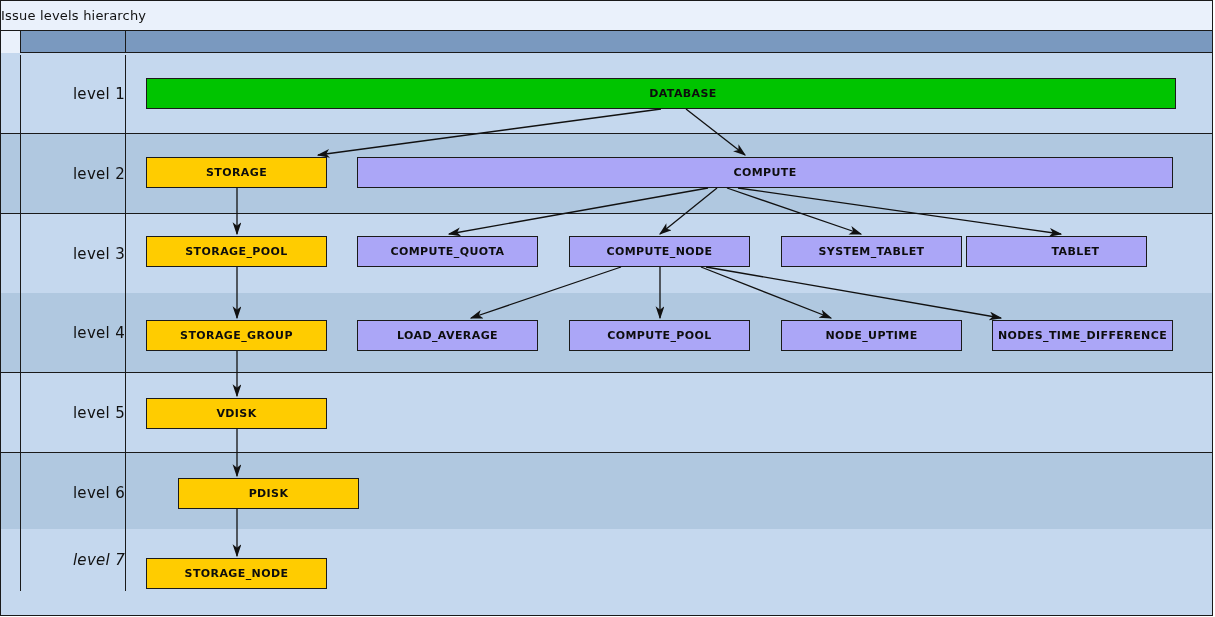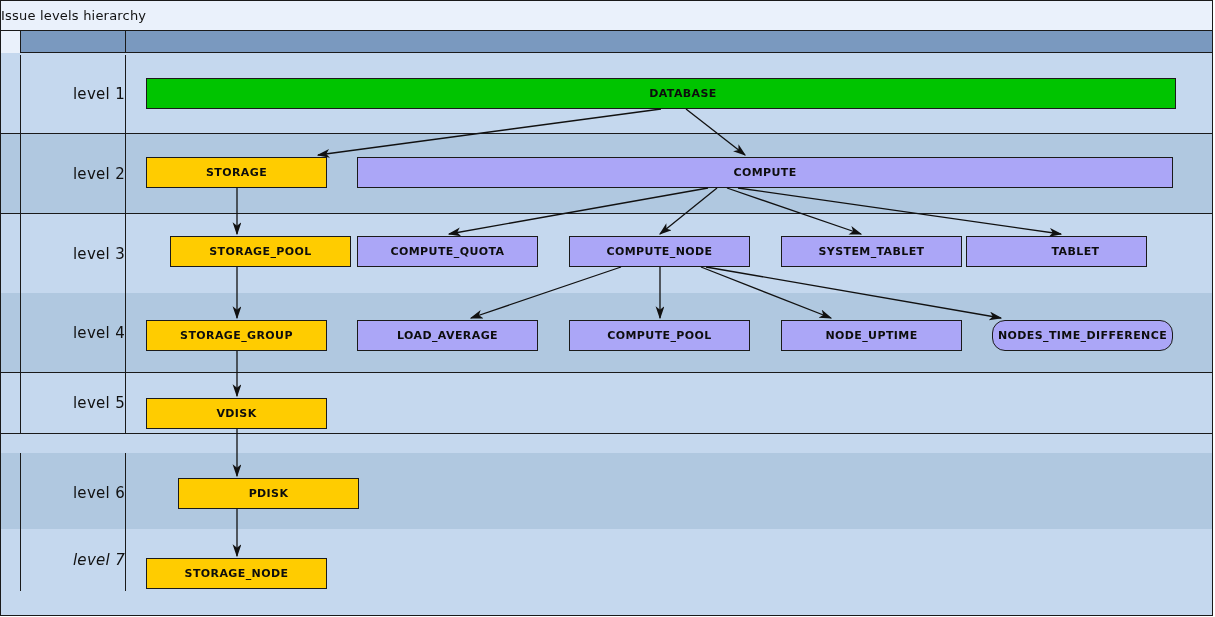--- a/index.html
+++ b/index.html
@@ -174,21 +174,21 @@
           <div class="row-label-cell">
             <span class="row-label-text">level 3</span>
           </div>
         </div>
         <div class="level-row row-even" style="top: 262px; height: 80px;">
           <div class="row-gutter"></div>
           <div class="row-label-cell">
             <span class="row-label-text">level 4</span>
           </div>
         </div>
-        <div class="level-row row-odd" style="top: 342px; height: 61px;">
+        <div class="level-row row-odd" style="top: 342px; height: 80px;">
           <div class="row-gutter"></div>
           <div class="row-label-cell">
             <span class="row-label-text">level 5</span>
           </div>
         </div>
         <div class="level-row row-even" style="top: 422px; height: 80px;">
           <div class="row-gutter"></div>
           <div class="row-label-cell">
             <span class="row-label-text">level 6</span>
           </div>
@@ -203,21 +203,21 @@
     <div id="nodes">
         <div class="node n-green" style="left: 145px; top: 47px; width: 1030px;">
           <span>DATABASE</span>
         </div>
         <div class="node n-yellow" style="left: 145px; top: 126px; width: 181px;">
           <span>STORAGE</span>
         </div>
         <div class="node n-purple" style="left: 356px; top: 126px; width: 816px;">
           <span>COMPUTE</span>
         </div>
-        <div class="node n-yellow" style="left: 145px; top: 205px; width: 181px; margin-left: 24px;">
+        <div class="node n-yellow" style="left: 145px; top: 205px; width: 181px;">
           <span>STORAGE_POOL</span>
         </div>
         <div class="node n-purple" style="left: 356px; top: 205px; width: 181px;">
           <span>COMPUTE_QUOTA</span>
         </div>
         <div class="node n-purple" style="left: 568px; top: 205px; width: 181px;">
           <span>COMPUTE_NODE</span>
         </div>
         <div class="node n-purple" style="left: 780px; top: 205px; width: 181px;">
           <span>SYSTEM_TABLET</span>
@@ -230,21 +230,21 @@
         </div>
         <div class="node n-purple" style="left: 356px; top: 289px; width: 181px;">
           <span>LOAD_AVERAGE</span>
         </div>
         <div class="node n-purple" style="left: 568px; top: 289px; width: 181px;">
           <span>COMPUTE_POOL</span>
         </div>
         <div class="node n-purple" style="left: 780px; top: 289px; width: 181px;">
           <span>NODE_UPTIME</span>
         </div>
-        <div class="node n-purple" style="left: 991px; top: 289px; width: 181px; border-radius: 13px;">
+        <div class="node n-purple" style="left: 991px; top: 289px; width: 181px;">
           <span>NODES_TIME_DIFFERENCE</span>
         </div>
         <div class="node n-yellow" style="left: 145px; top: 367px; width: 181px;">
           <span>VDISK</span>
         </div>
         <div class="node n-yellow" style="left: 145px; top: 447px; width: 181px; margin-left: 32px;">
           <span>PDISK</span>
         </div>
         <div class="node n-yellow" style="left: 145px; top: 527px; width: 181px;">
           <span>STORAGE_NODE</span>

